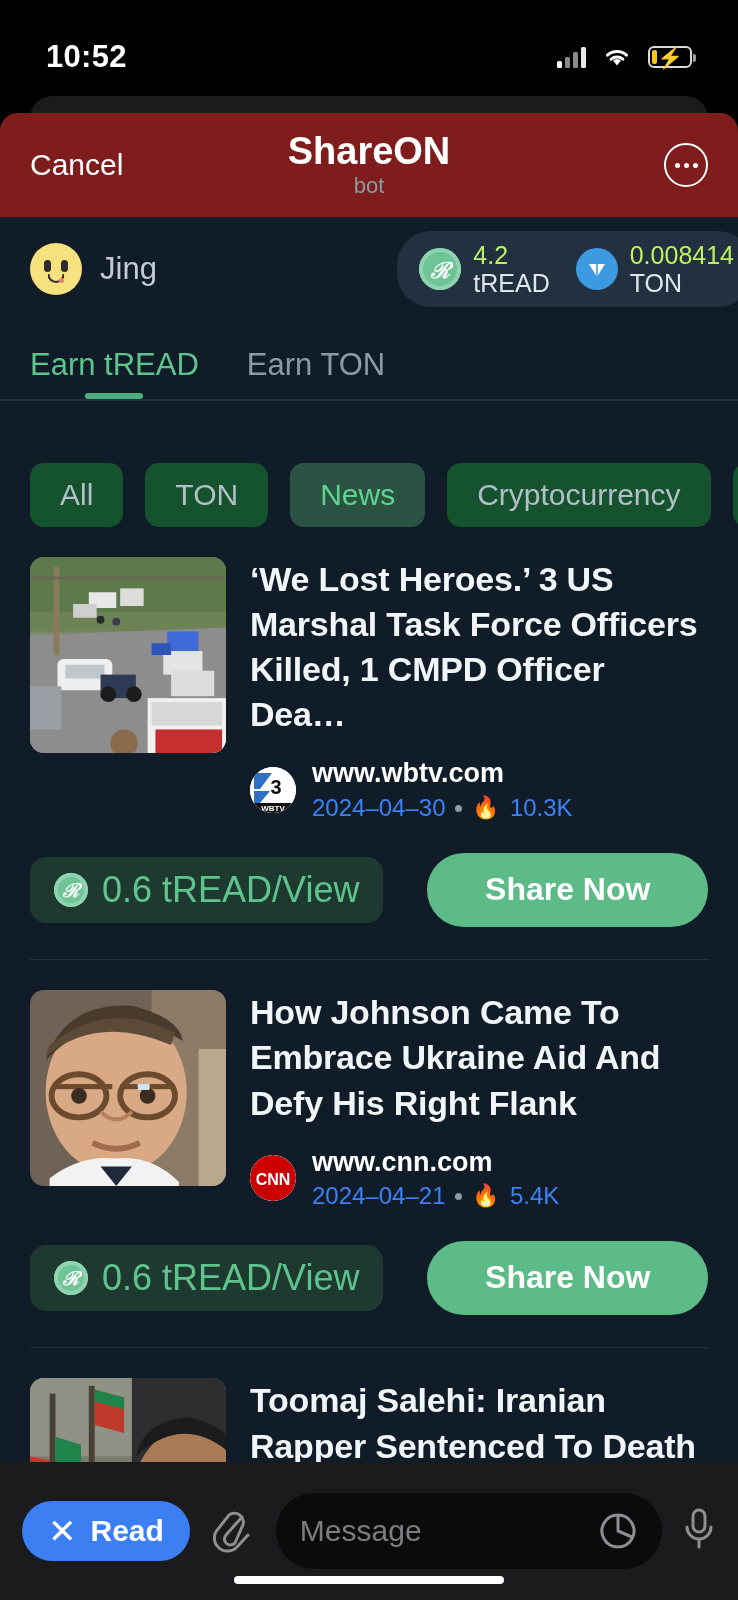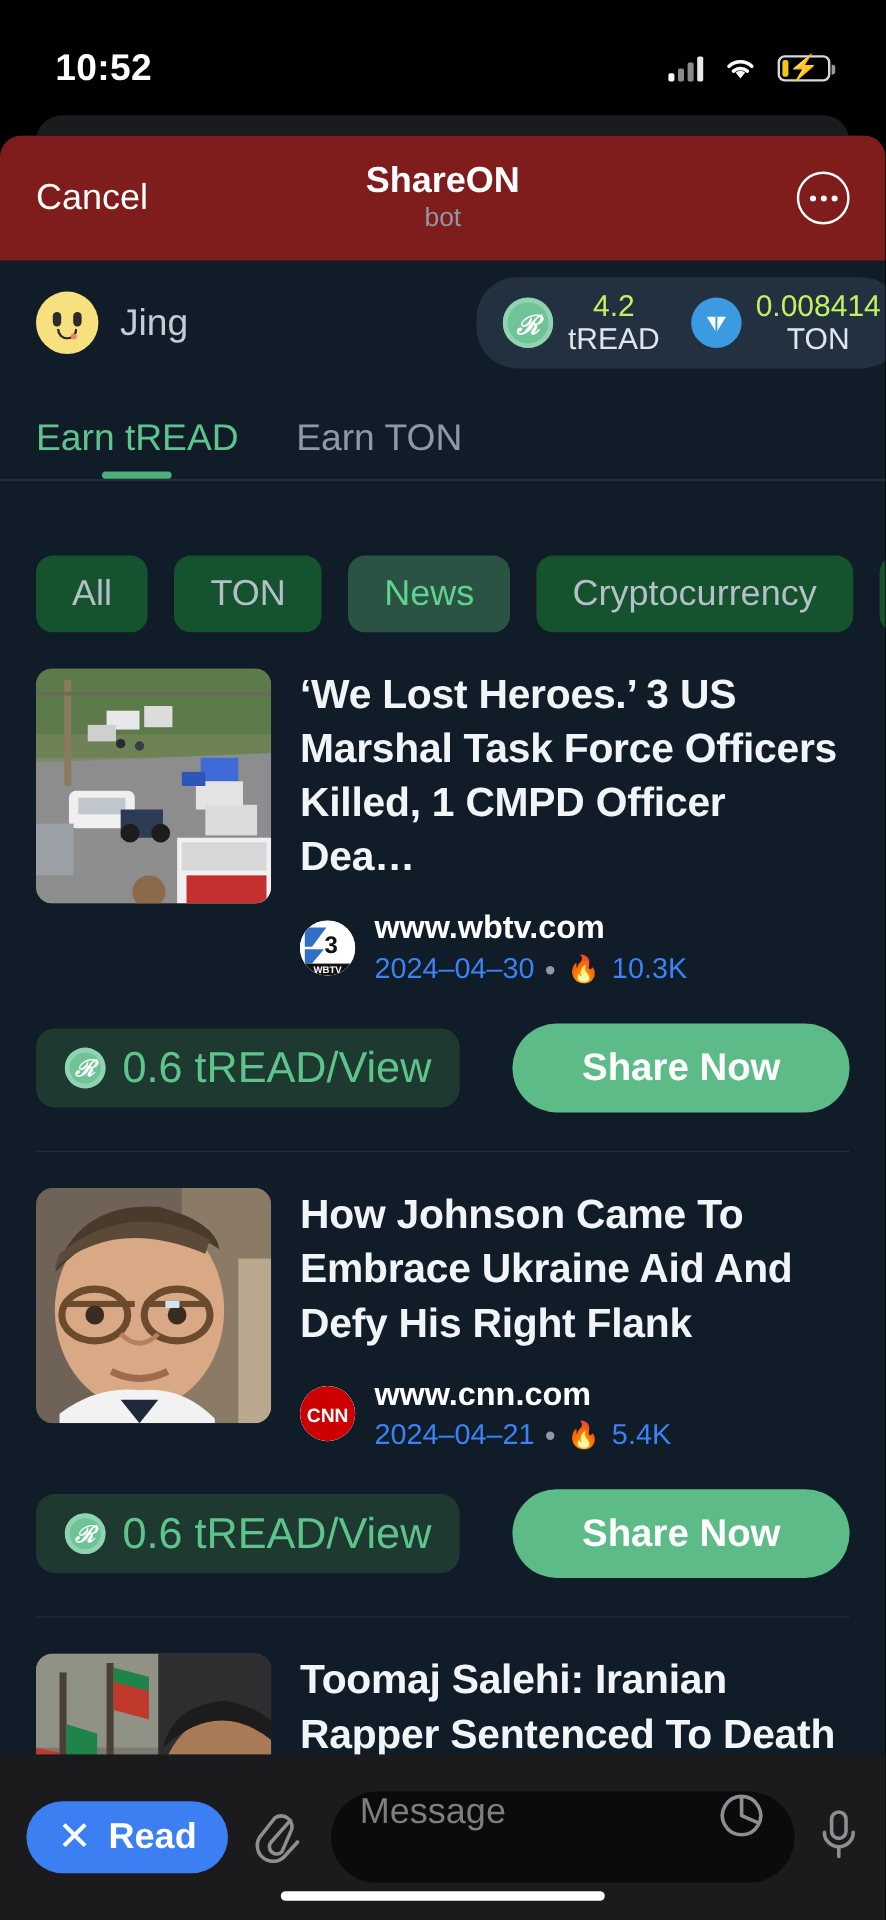--- a/index.html
+++ b/index.html
@@ -26,28 +26,28 @@
 
   
   .sheet-behind { position:absolute; top:96px; left:30px; width:678px; height:40px; background:#1b1b1d; border-radius:22px 22px 0 0; }
 
   
   .sheet { position:absolute; top:113px; left:0; width:738px; height:1425px; background:#101d29; border-radius:18px 18px 0 0; overflow:hidden; }
 
   .appbar { height:104px; display:flex; align-items:center; padding:0 30px; position:relative; background:#7f1d1d; }
   .cancel-btn { color:#fff; font-size:30px; }
   .appbar-title { position:absolute; left:0; right:0; text-align:center; pointer-events:none; }
-  .appbar-title .t1 { color:#fff; font-size:30px; font-weight:bold; line-height:1.08; }
+  .appbar-title .t1 { color:#fff; font-size:38px; font-weight:bold; line-height:1.08; }
   .appbar-title .t2 { color:#8d9aa6; font-size:22px; line-height:1.25; }
   .more-btn { margin-left:auto; width:44px; height:44px; border:2.5px solid #fff; border-radius:50%;
               display:flex; align-items:center; justify-content:center; gap:4px; }
   .more-btn i { width:5px; height:5px; border-radius:50%; background:#fff; display:block; }
 
   
-  .userrow { display:flex; align-items:center; padding:14px 0 14px 30px;text-align:center; }
+  .userrow { display:flex; align-items:center; padding:14px 0 14px 30px; }
   .avatar { width:52px; height:52px; border-radius:50%; background:#f7e07e; position:relative; flex:none; }
   .avatar .eye { position:absolute; top:17px; width:7px; height:12px; background:#2b2b2b; border-radius:4px; }
   .avatar .eye.l{left:14px;} .avatar .eye.r{right:14px;}
   .avatar .mouth { position:absolute; left:50%; transform:translateX(-50%); top:31px; width:17px; height:9px;
                    border:2.5px solid #2b2b2b; border-top:none; border-radius:0 0 10px 10px; }
   .avatar .blush { position:absolute; top:35px; right:18px; width:5px; height:5px; border-radius:50%; background:#e8846b; }
   .uname { color:#c3ccd4; font-size:31px; margin-left:18px; }
   .balances { margin-left:auto; display:flex; align-items:center; gap:26px;
               background:#223040; border-radius:34px; padding:10px 18px 10px 22px; margin-right:-14px; }
   .bal { display:flex; align-items:center; gap:12px; }
@@ -97,21 +97,21 @@
                color:#fff; font-size:32px; font-weight:bold; }
   .card-sep { height:1.5px; background:#22303d; margin-top:32px; }
 
   
   .bottombar { position:absolute; left:0; bottom:0; width:738px; height:138px; background:#1b1b1d;
                display:flex; align-items:center; gap:0; padding:0 22px; }
   .read-btn { background:#3b7ff2; border-radius:30px; height:60px; display:flex; align-items:center; gap:14px; padding:0 26px; flex:none; }
   .read-btn .x { color:#fff; font-size:34px; line-height:1; font-weight:300; }
   .read-btn .lbl { color:#fff; font-size:30px; font-weight:bold; }
   .clip { margin:0 22px; flex:none; }
-  .msgfield { flex:1; height:76px; background:#0b0b0c; border-radius:38px; display:flex; padding:0 24px; }
+  .msgfield { flex:1; height:76px; background:#0b0b0c; border-radius:38px; display:flex; align-items:center; padding:16px 24px; }
   .msgfield .ph { color:#7d7d82; font-size:30px; flex:1; }
   .mic { margin-left:20px; flex:none; }
   .homebar { position:absolute; left:50%; transform:translateX(-50%); bottom:16px; width:270px; height:8px; background:#fff; border-radius:4px; }
 </style>
 </head>
 <body>
 
 <div id="screen">
 
   <div class="statusbar">

